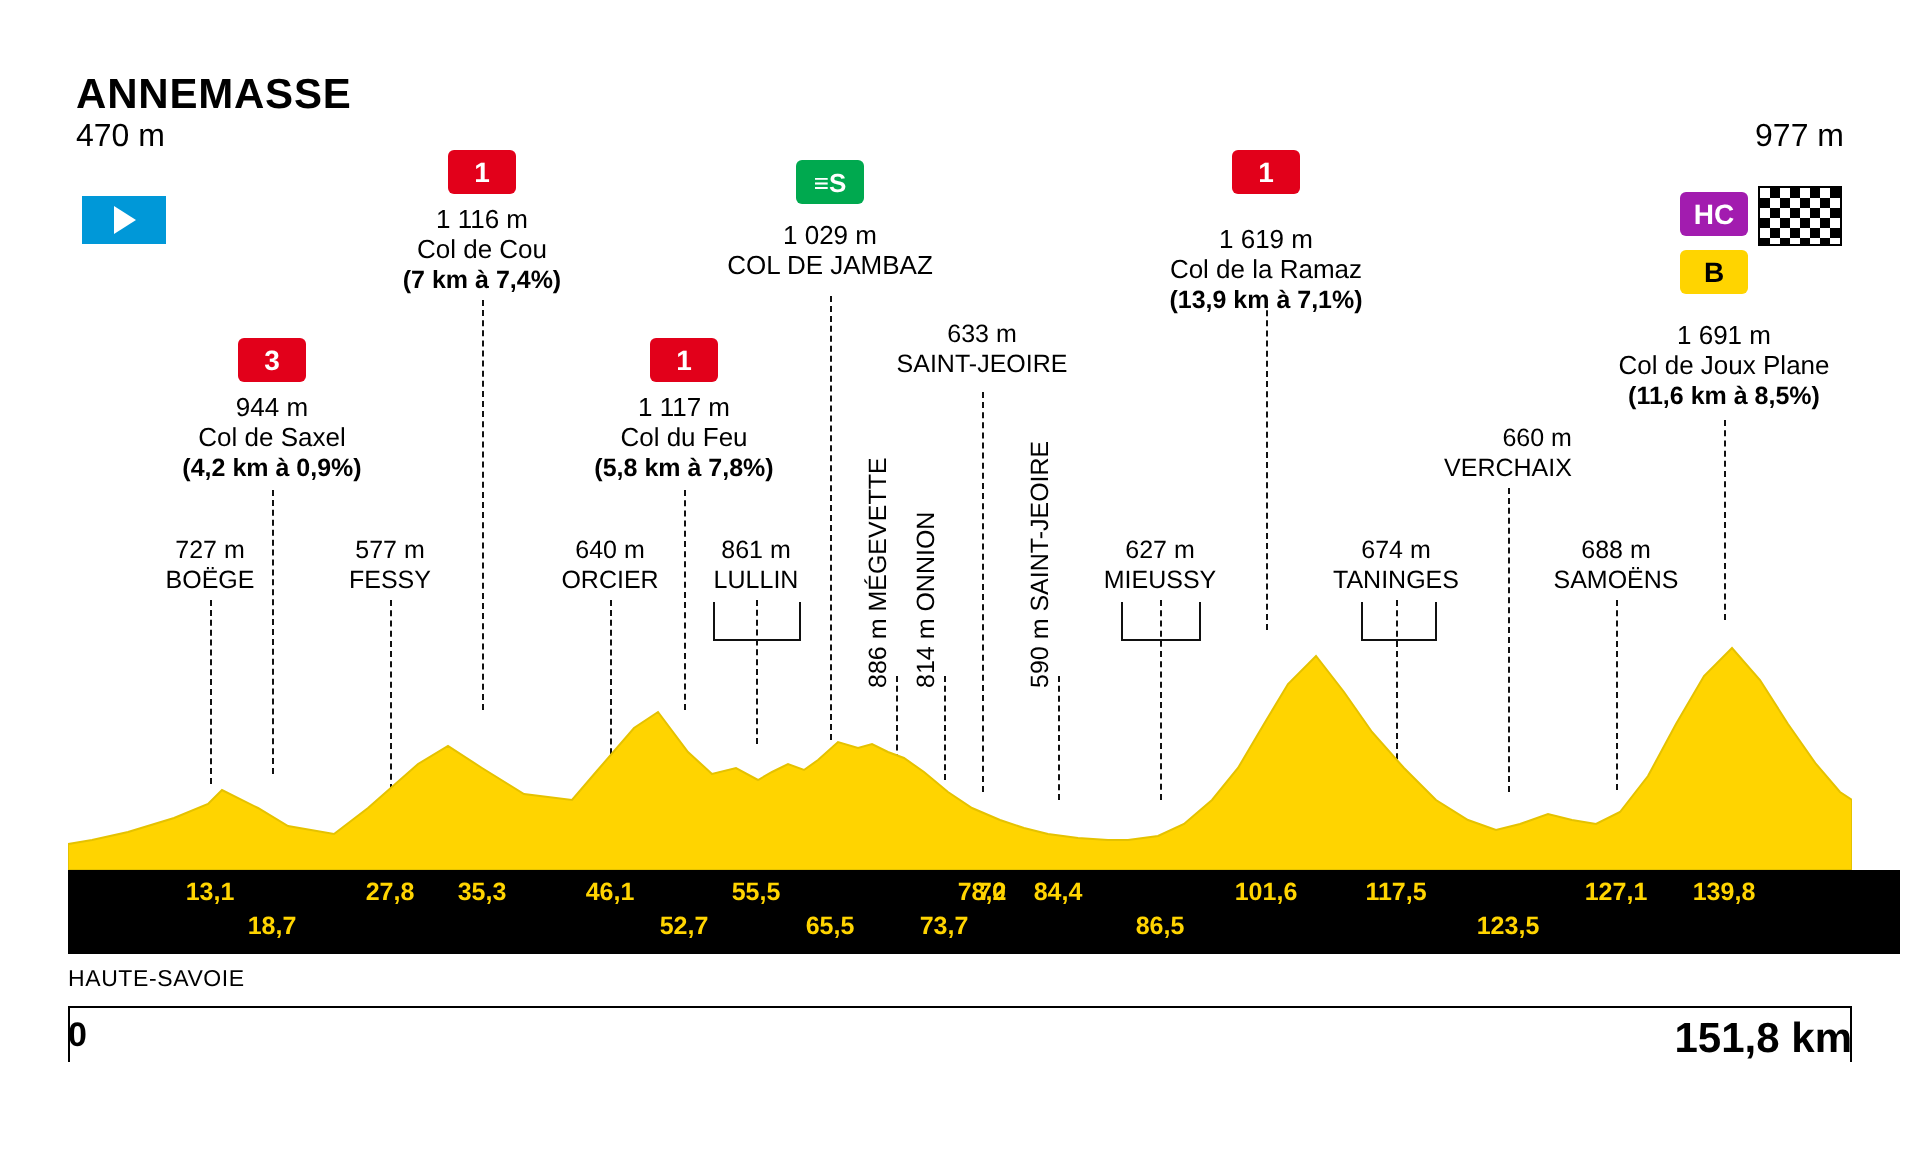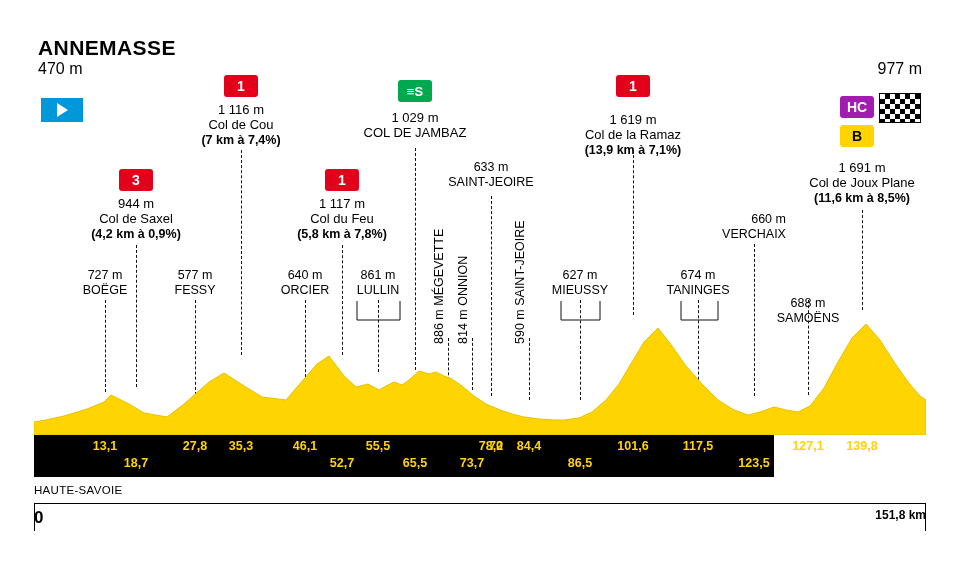--- a/index.html
+++ b/index.html
@@ -32,21 +32,21 @@
   }
 
   
   #profile{
     position:absolute;left:34px;top:300px;width:892px;height:135px;
   }
   #profile svg{display:block;}
 
   
   #kmband{
-    position:absolute;left:34px;top:435px;width:740px;height:42px;
+    position:absolute;left:34px;top:435px;width:916px;height:42px;
     background:#000000;
   }
   .km{
     position:absolute;
     color:#FFD400;font-size:12.5px;font-weight:bold;
     transform:translateX(-50%);
     white-space:nowrap;
   }
   .km.row1{top:4px;}
   .km.row2{top:21px;}
@@ -116,21 +116,21 @@
   
   .dept{
     position:absolute;left:34px;top:484px;font-size:11.5px;letter-spacing:.3px;
   }
   .axisline{
     position:absolute;left:34px;top:503px;width:892px;height:1px;background:#000;
   }
   .tickL{position:absolute;left:34px;top:503px;width:1px;height:28px;background:#000;}
   .tickR{position:absolute;left:925px;top:503px;width:1px;height:28px;background:#000;}
   .zero{position:absolute;left:34px;top:508px;font-size:17px;font-weight:bold;}
-  .total{position:absolute;right:34px;top:508px;font-size:12px;font-weight:bold;}
+  .total{position:absolute;right:34px;top:508px;font-size:21px;font-weight:bold;}
 </style>
 </head>
 <body>
 
 <div id="stage">
 
   <div class="start-title">ANNEMASSE</div>
   <div class="start-alt">470 m</div>
   <div class="end-alt">977 m</div>
 
@@ -210,21 +210,21 @@
     <div class="nm">MIEUSSY</div>
   </div>
   <div class="lbl" style="left:698px;top:268px;">
     <div class="alt">674 m</div>
     <div class="nm">TANINGES</div>
   </div>
   <div class="lbl" style="left:754px;top:212px;text-align:right;">
     <div class="alt">660 m</div>
     <div class="nm">VERCHAIX</div>
   </div>
-  <div class="lbl" style="left:808px;top:268px;margin-top:28px;">
+  <div class="lbl" style="left:808px;top:268px;">
     <div class="alt">688 m</div>
     <div class="nm">SAMOËNS</div>
   </div>
 
   <div class="vlbl" style="left:446px;top:330px;">886 m MÉGEVETTE</div>
   <div class="vlbl" style="left:470px;top:330px;">814 m ONNION</div>
   <div class="vlbl" style="left:527px;top:330px;">590 m SAINT-JEOIRE</div>
 
   <div class="vline" style="left:105px;top:300px;height:92px;"></div>
   <div class="vline" style="left:136px;top:245px;height:142px;"></div>

